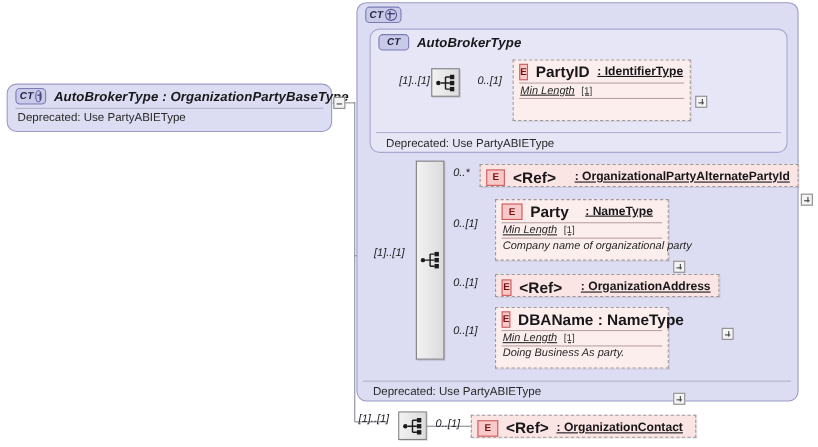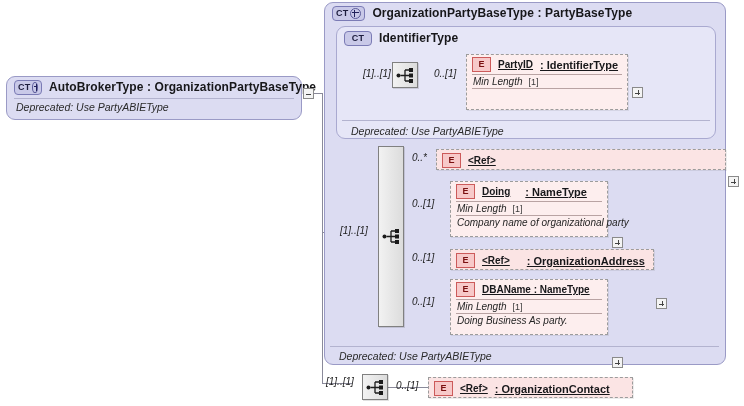--- a/index.html
+++ b/index.html
@@ -11,27 +11,27 @@
   }
   .abs{position:absolute;box-sizing:border-box;}
 
   
   .ct-box{
     background:#dcdcf2;border:1px solid #9a9ac6;border-radius:9px;
   }
   .ct-box.inner{background:#e6e6f7;border:1px solid #a9a9d0;border-radius:9px;}
 
   .ct-title{
-    display:flex;align-items:flex-start;gap:7px;
+    display:flex;align-items:flex-end;gap:7px;
     padding:3px 4px 2px 7px;
     font-weight:bold;font-size:12px;color:#17171a;
-    white-space:nowrap;letter-spacing:.1px;
+    white-space:nowrap;letter-spacing:.1px;font-style:italic;
   }
   .ct-deprecated{
-    font-style:italic;font-size:10.5px;color:#2a2a2a;
+    font-size:10.5px;color:#2a2a2a;
     padding:2px 8px 2px 9px;white-space:nowrap;
   }
   .ct-rule{height:1px;background:#b3b3cf;margin:0 7px;}
 
   
   .badge-ct{
     display:inline-flex;align-items:center;justify-content:center;
     height:13px;min-width:20px;padding:0 3px;
     border:1px solid #7b7bb5;border-radius:4px;
     background:#c9c9e8;color:#1c1c3c;
@@ -50,27 +50,28 @@
   
   .el-box{
     background:#fdeeee;border:1px dashed #9c9c9c;
     box-shadow:1px 1px 0 rgba(0,0,0,.07);
   }
   .el-box.solidish{background:#fbe4e4;}
   .el-head{
     display:flex;align-items:center;gap:7px;
     padding:2px 7px 2px 5px;white-space:nowrap;
   }
-  .el-name{font-weight:bold;font-size:10px;color:#17171a;text-decoration:underline;}
+  .el-name{font-weight:bold;font-size:14px;color:#17171a;}
   .el-type{font-weight:bold;font-size:11px;color:#17171a;text-decoration:underline;}
   .el-rule{height:1px;background:#b9a3a3;margin:0 5px;}
   .el-facet{
     display:flex;align-items:baseline;gap:6px;
     padding:1px 6px 1px 6px;font-style:italic;font-size:10px;color:#262626;
     white-space:nowrap;
+    text-decoration:underline;
   }
   .el-facet .v{font-style:normal;font-size:9px;color:#3a3a3a;}
   .el-doc{
     padding:1px 6px 2px 6px;font-style:italic;font-size:10px;color:#262626;
     white-space:nowrap;
   }
   .badge-e{
     display:inline-flex;align-items:center;justify-content:center;
     width:17px;height:13px;
     border:1px solid #cc5a5a;background:#f7c9c9;color:#7a1111;
@@ -135,32 +136,31 @@
   <div class="ct-deprecated">Deprecated: Use PartyABIEType</div>
 </div>
 <div class="abs tgl" style="left:303px;top:88px;"></div>
 
 <div class="abs ct-box" style="left:324px;top:2px;width:402px;height:363px;">
   <div class="ct-title">
     <span class="badge-ct">
       <span>CT</span>
         <span class="pl"></span>
     </span>
-    <span>OrganizationPartyBaseType : PartyBaseType</span>
   </div>
 </div>
 <div class="abs ct-deprecated" style="left:330px;top:348px;width:380px;">Deprecated: Use PartyABIEType</div>
 <div class="abs ln lnh" style="left:330px;top:346px;width:389px;background:#b3b3cf;"></div>
 
 <div class="abs ct-box inner" style="left:336px;top:26px;width:380px;height:113px;">
   <div class="ct-title" style="padding-top:4px;">
     <span class="badge-ct">
       <span>CT</span>
     </span>
-    <span>IdentifierType</span>
+    <span>AutoBrokerType</span>
   </div>
 </div>
 <div class="abs ln lnh" style="left:342px;top:120px;width:368px;background:#b3b3cf;"></div>
 <div class="abs ct-deprecated" style="left:342px;top:123px;width:360px;">Deprecated: Use PartyABIEType</div>
 
 <div class="abs card" style="left:363px;top:68px;">[1]..[1]</div>
 <div class="abs seq" style="left:392px;top:62px;width:26px;height:26px;">
   <svg width="19" height="17" viewBox="0 0 19 17">
     <circle cx="2.5" cy="8.5" r="2" fill="#1b1b1b"></circle>
     <path d="M4.5 8.5 H9 M9 3 V14 M9 3 H13 M9 8.5 H13 M9 14 H13" stroke="#1b1b1b" stroke-width="1.3" fill="none"></path>
@@ -195,29 +195,30 @@
     <rect x="13" y="6.5" width="4" height="4" fill="#1b1b1b"></rect>
     <rect x="13" y="12" width="4" height="4" fill="#1b1b1b"></rect>
   </svg>
 </div>
 
 <div class="abs card" style="left:412px;top:152px;">0..*</div>
 <div class="abs el-box solidish" style="left:436px;top:149px;width:290px;height:21px;">
   <div class="el-head" style="padding-top:3px;">
     <span class="badge-e">E</span>
     <span class="el-name">&lt;Ref&gt;</span>
+    <span class="el-type" style="margin-left:10px;">: OrganizationalPartyAlternatePartyId</span>
   </div>
 </div>
 <div class="abs tgl plus" style="left:728px;top:154px;"></div>
 
 <div class="abs card" style="left:412px;top:198px;">0..[1]</div>
 <div class="abs el-box" style="left:450px;top:181px;width:158px;height:56px;">
   <div class="el-head">
     <span class="badge-e">E</span>
-    <span class="el-name">Doing</span>
+    <span class="el-name">Party</span>
     <span class="el-type" style="margin-left:8px;">: NameType</span>
   </div>
   <div class="el-rule"></div>
   <div class="el-facet">
     <span>Min Length</span>
     <span class="v">[1]</span>
   </div>
   <div class="el-rule"></div>
   <div class="el-doc">Company name of organizational party</div>
 </div>

